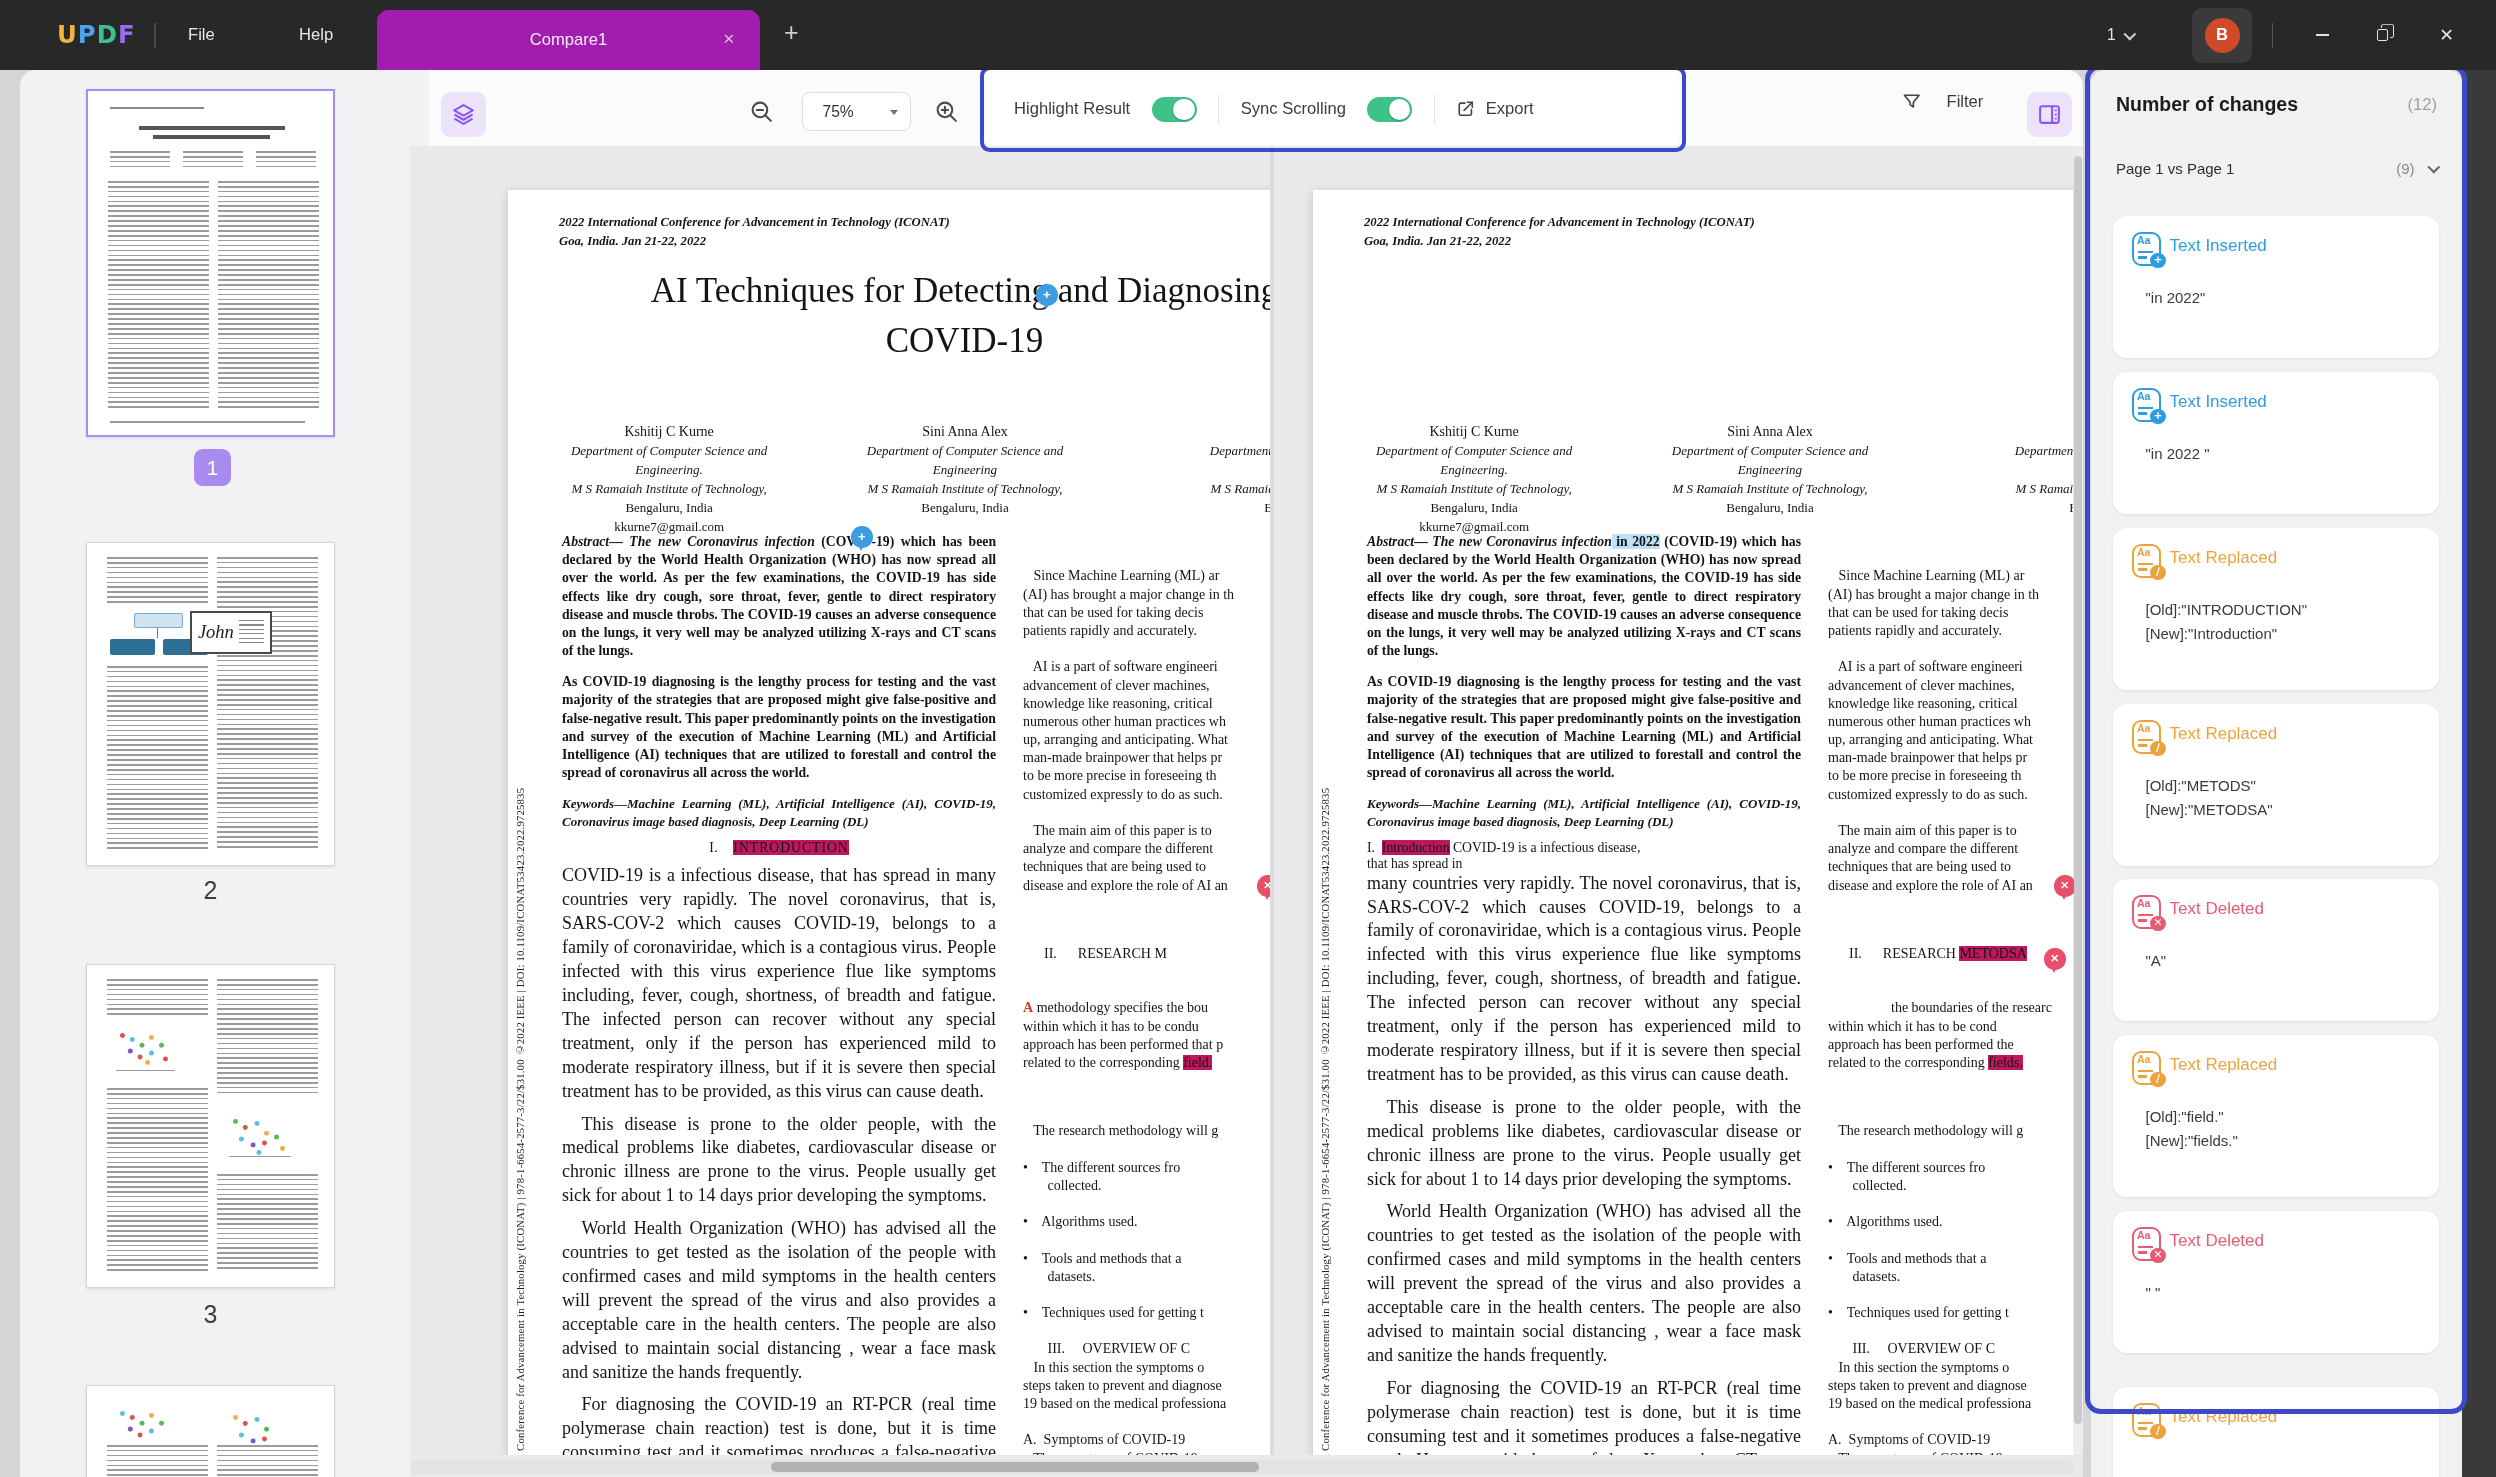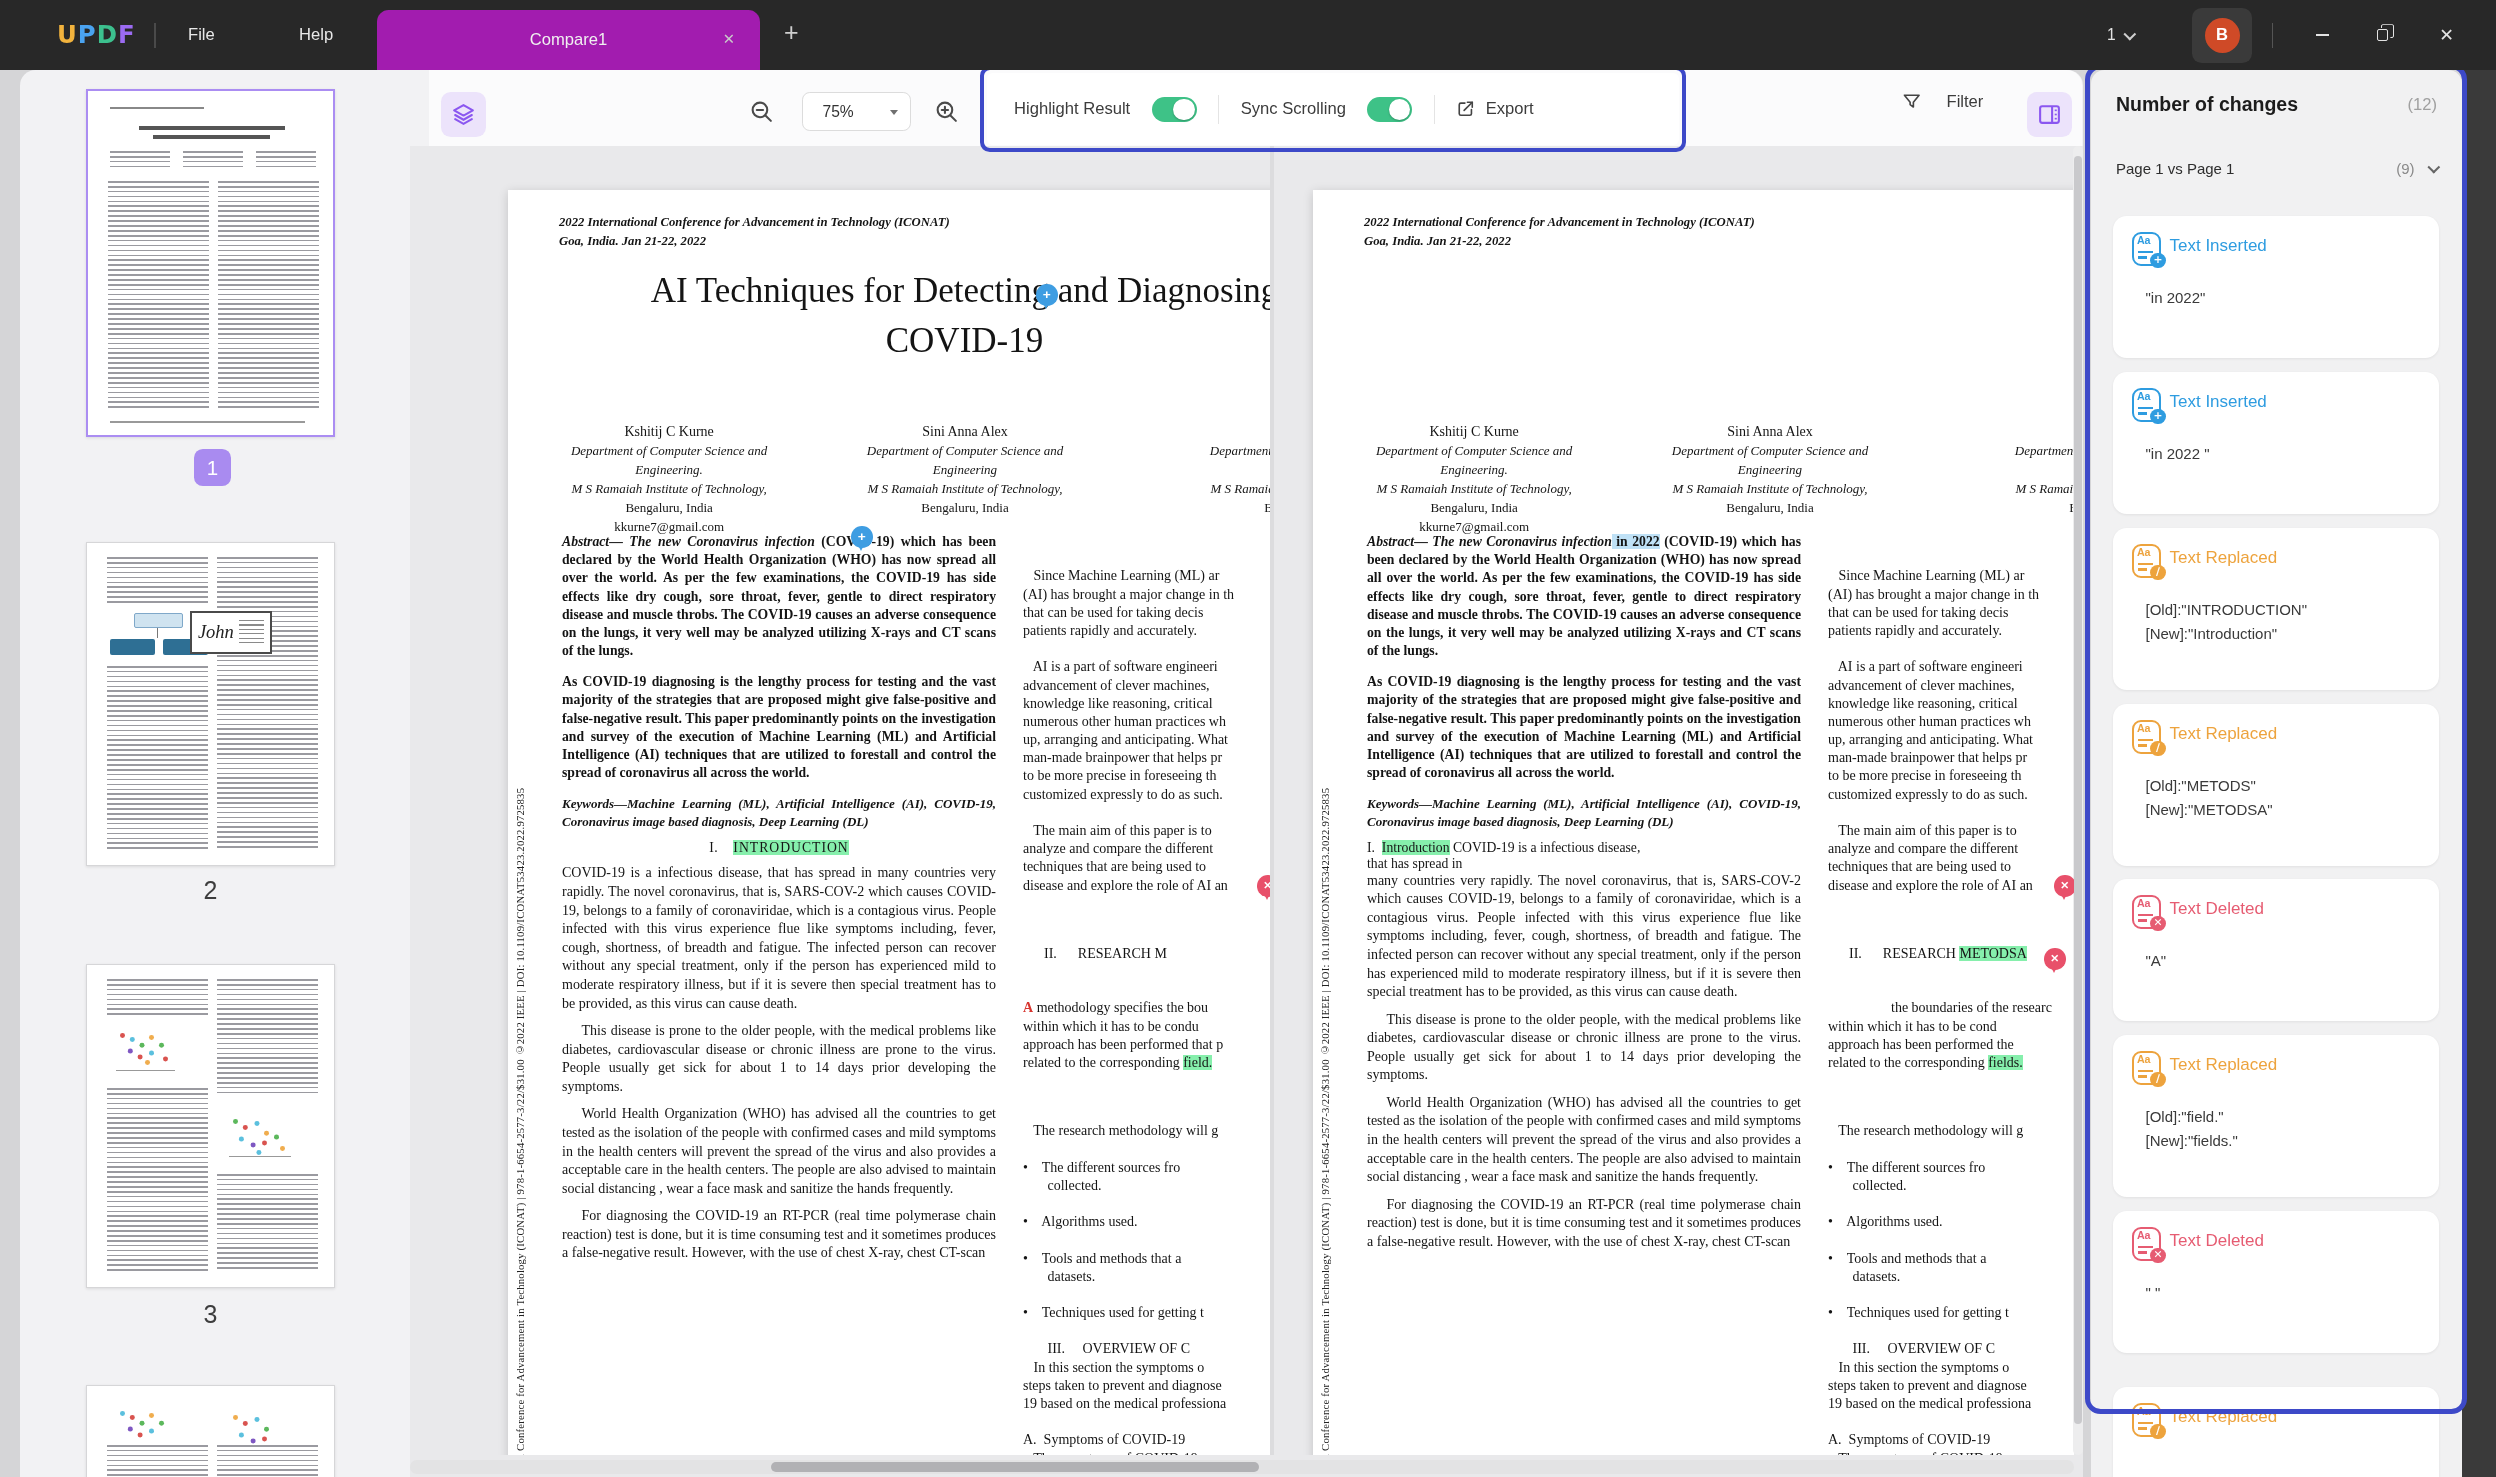--- a/index.html
+++ b/index.html
@@ -72,26 +72,26 @@
   .acol{position:absolute;top:232px;width:332px;text-align:center;font-size:13px;line-height:1.45}
   .acol .nm{font-size:14px}
   .acol .it{font-style:italic}
   .col1{position:absolute;left:54px;top:343px;width:434px}
   .abst,.bold-p{font-weight:700;font-size:13.7px;line-height:1.33;text-align:justify;margin-bottom:12.7px}
   .kw{font-weight:700;font-style:italic;font-size:13px;line-height:1.33;text-align:justify;margin-bottom:9.8px}
   .sechead{text-align:center;font-size:13.7px;margin:9.8px 0 8.8px;letter-spacing:0.4px}
   .sechead .sc{letter-spacing:1px}
   .secline{font-size:13.7px;white-space:nowrap;margin:9.8px 0 0}
   .secline2{font-size:13.7px;margin:0 0 0}
-  .bodyp{font-size:14px;line-height:1.33;text-align:justify;margin-bottom:8.8px;text-indent:19.5px}
+  .bodyp{font-size:18px;line-height:1.33;text-align:justify;margin-bottom:8.8px;text-indent:19.5px}
   .noind{text-indent:0}
   .rcol{position:absolute;left:515px;top:341px;width:468px;font-size:14px;line-height:1.30;white-space:pre}
   .rcol .blk{white-space:pre}
   .rcol .hd{margin-top:13.7px}
-  .hl-o{background:#86efac}
+  .hl-o{background:#be185d}
   .hl-b{background:#bfe1f6}
   .redtxt{color:#d7352f;font-weight:700}
 
   
   .pin{position:absolute;width:21.5px;height:21.5px;border-radius:50%;color:#fff;display:flex;align-items:center;justify-content:center;font-size:13.7px;font-weight:700;z-index:5}
   .pin::after{content:"";position:absolute;bottom:-6.8px;left:6.8px;border:3.9px solid transparent}
   .pin-blue{background:#3e9de2}.pin-blue::after{border-top:6.8px solid #3e9de2}
   .pin-red{background:#e8506a;font-size:10.7px}.pin-red::after{border-top:6.8px solid #e8506a}
 
   

